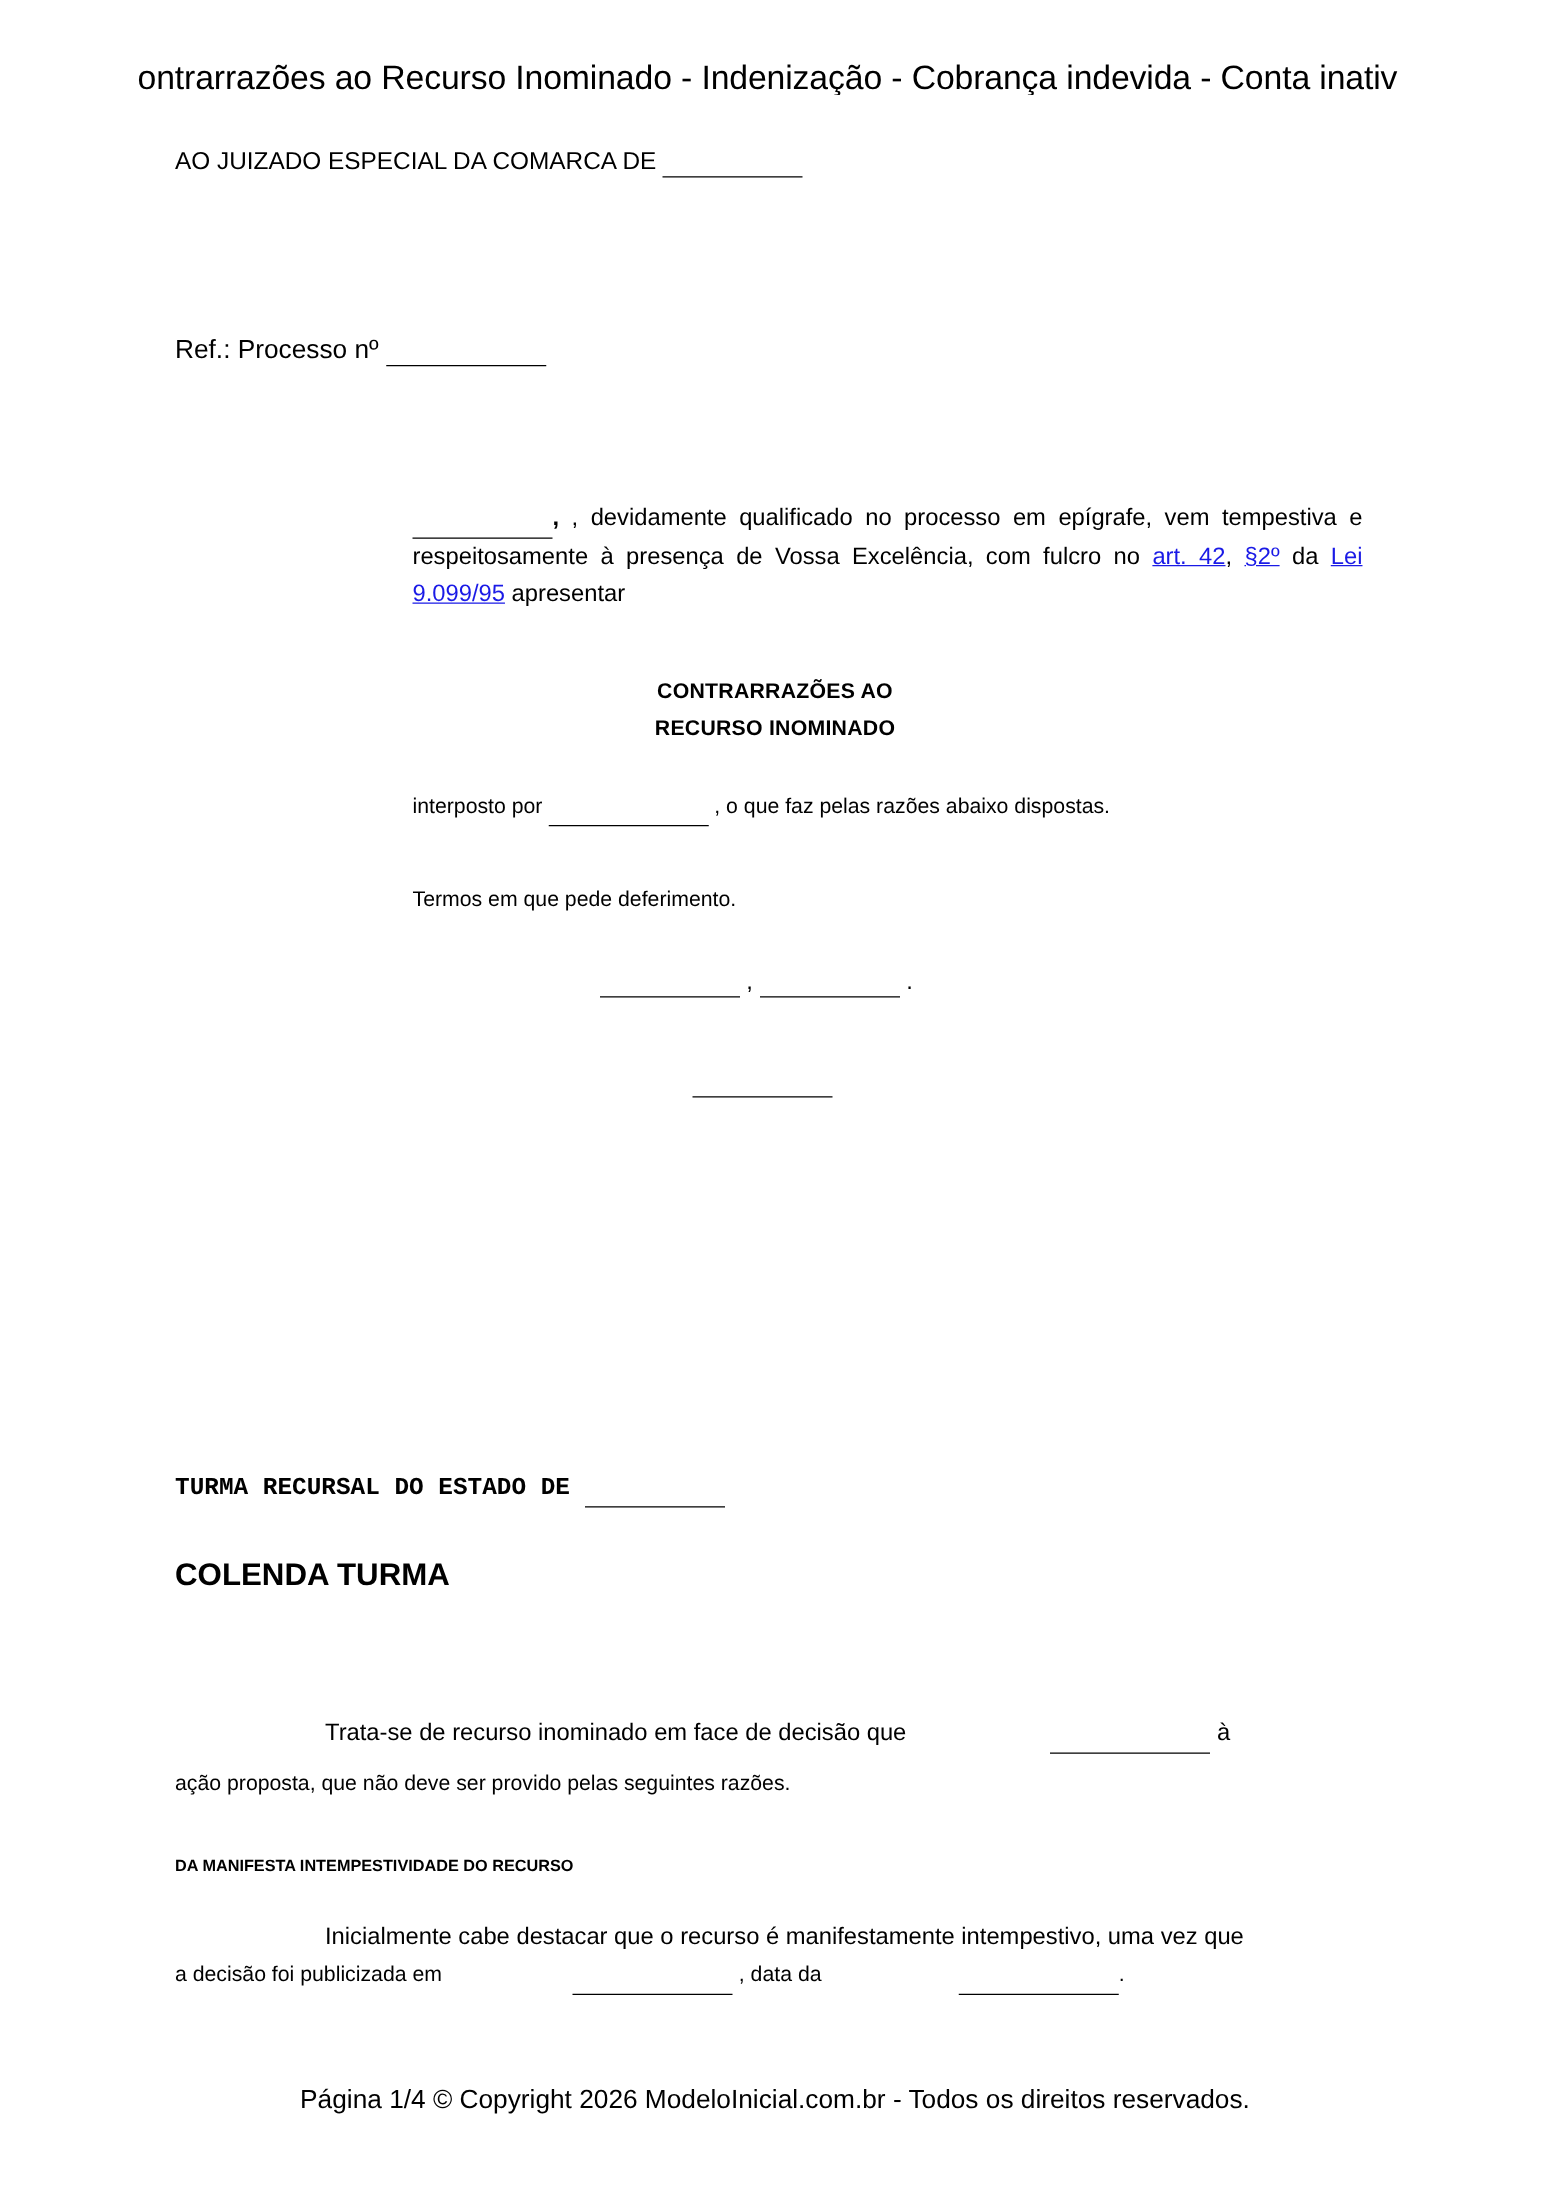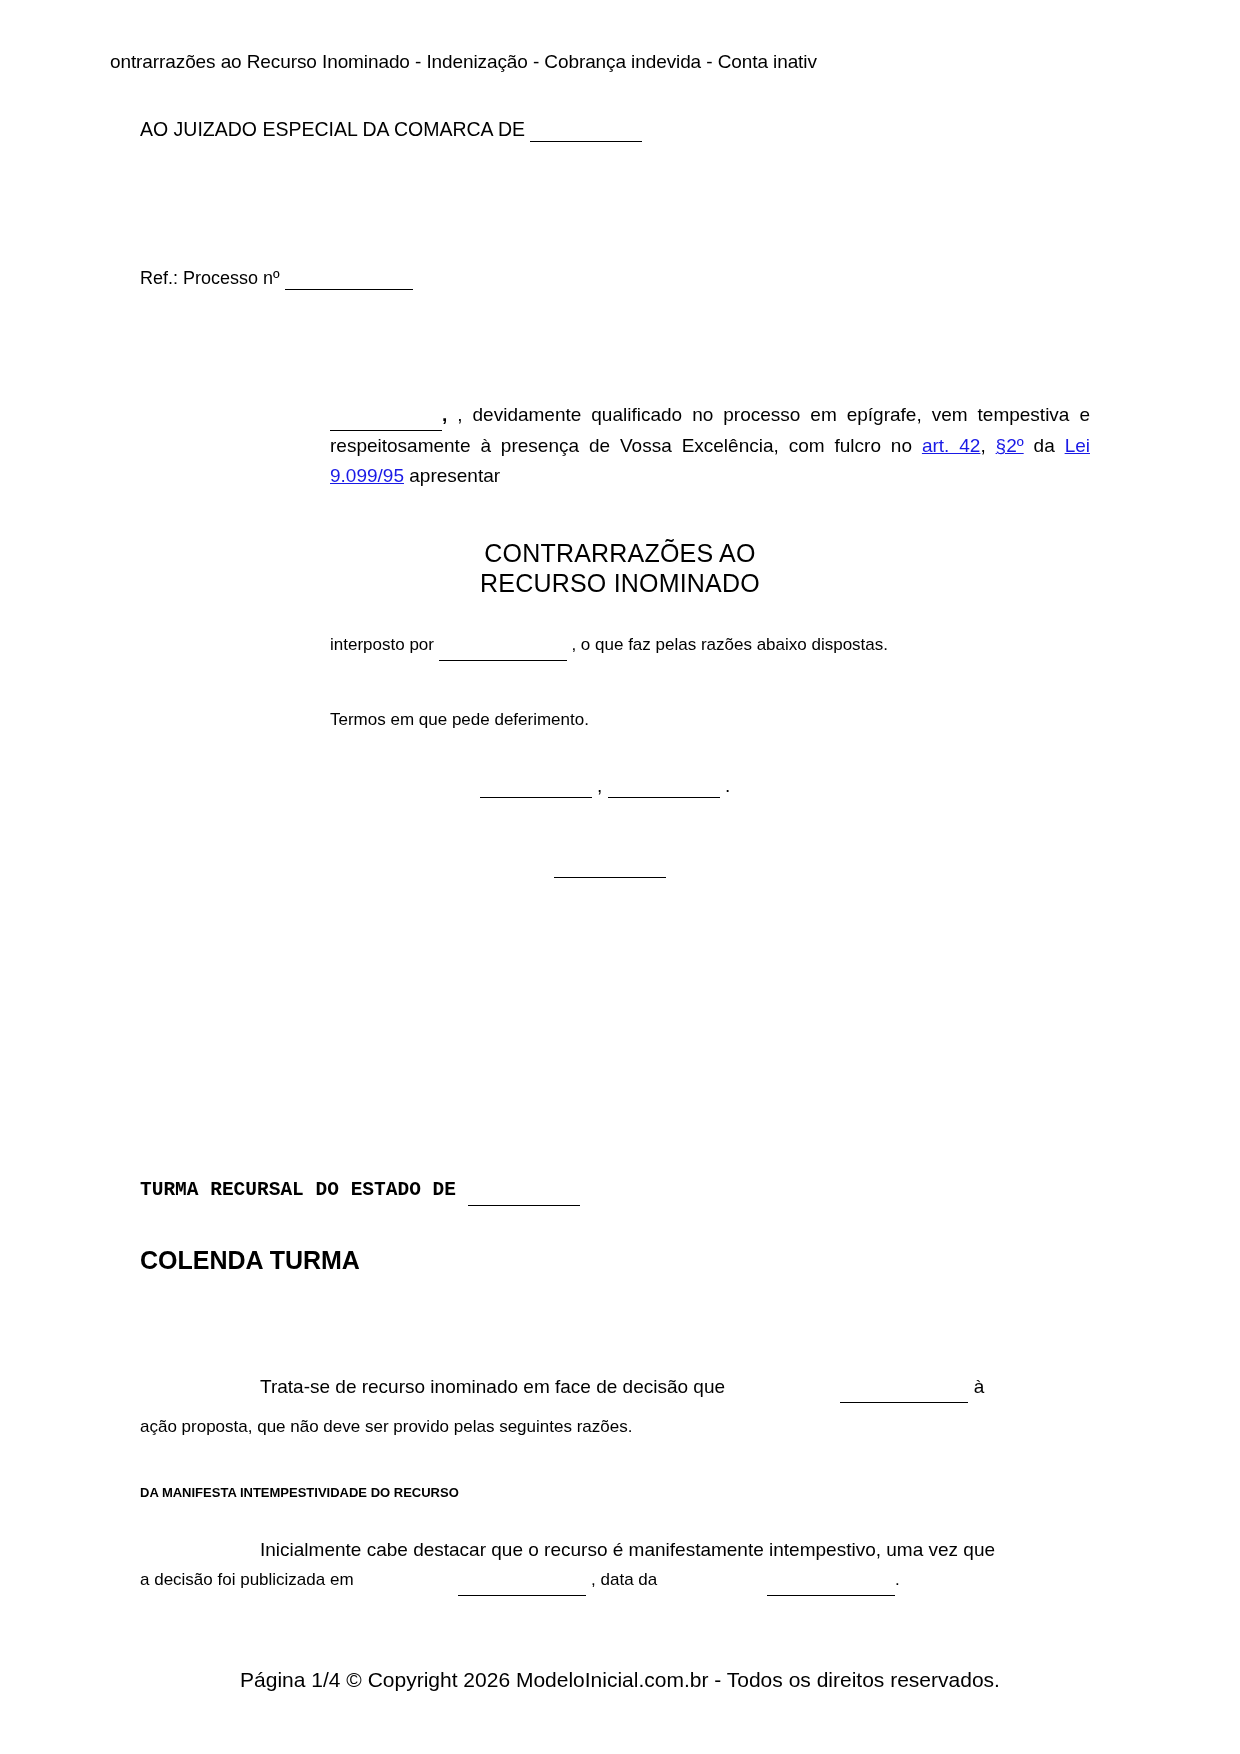--- a/index.html
+++ b/index.html
@@ -21,21 +21,21 @@
     width: 1240px;
     height: 1754px;
   }
 
   
   .doc-header {
     position: absolute;
     left: 110px;
     top: 48px;
     width: 1020px;
-    font-size: 19px;
+    font-size: 27px;
     line-height: 28px;
     white-space: nowrap;
     overflow: hidden;
     letter-spacing: -0.1px;
   }
 
   
   .line {
     position: absolute;
     font-size: 17px;
@@ -46,21 +46,21 @@
   .court-line {
     position: absolute;
     left: 140px;
     top: 118px;
     font-size: 19.5px;
   }
   .ref-line {
     position: absolute;
     left: 140px;
     top: 268px;
-    font-size: 18px;
+    font-size: 21px;
   }
 
   
   .para {
     position: absolute;
     font-size: 19px;
     line-height: 30px;
     text-align: justify;
     text-justify: inter-word;
   }
@@ -69,22 +69,22 @@
     left: 330px;
     top: 400px;
     width: 760px;
     text-indent: 0;
   }
 
   .center-bold {
     position: absolute;
     width: 100%;
     text-align: center;
-    font-weight: normal;
-    font-size: 25px;
+    font-weight: bold;
+    font-size: 17px;
     line-height: 30px;
     letter-spacing: 0.2px;
   }
 
   .lnk {
     color: #1a1ae6;
     text-decoration: underline;
   }
 
   .sig-line {

